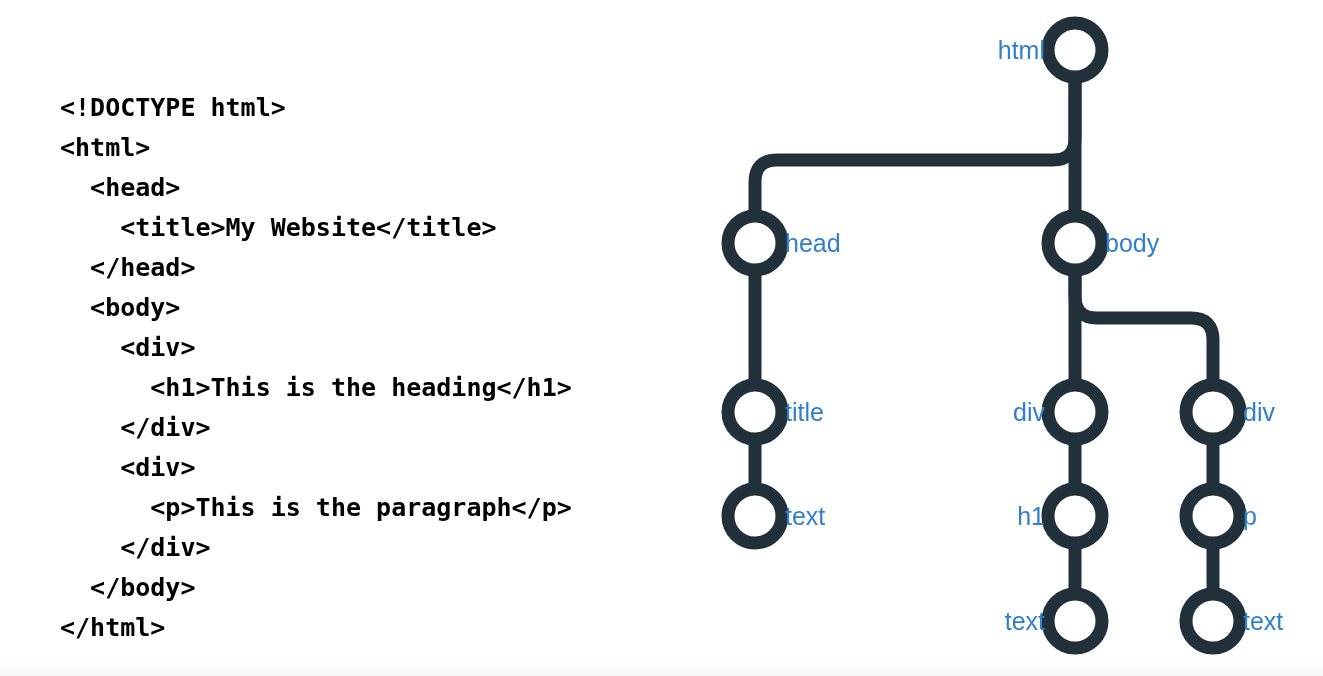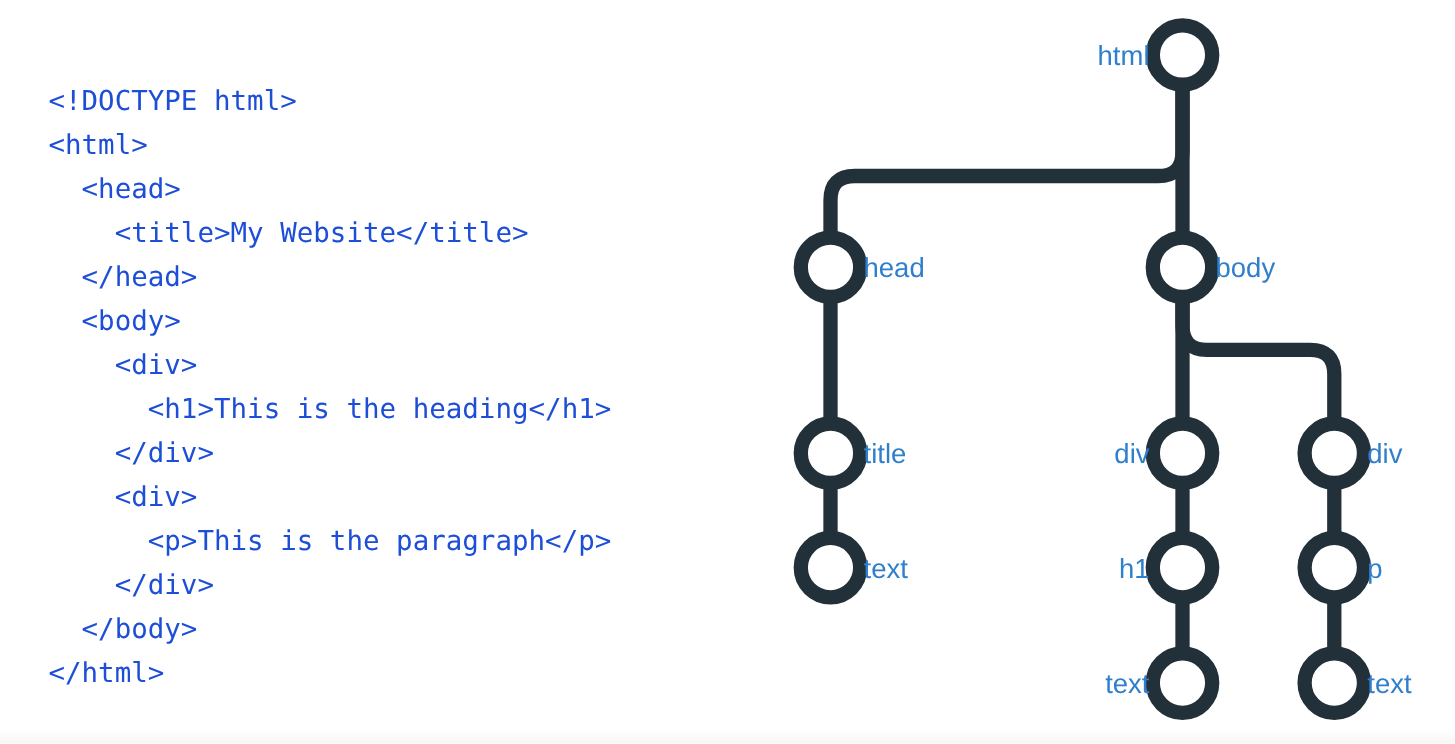--- a/index.html
+++ b/index.html
@@ -31,28 +31,28 @@
     background: linear-gradient(to bottom, #ffffff 0%, #fbfbfb 45%, #f6f6f6 100%);
     pointer-events: none;
   }
   #code-panel {
     position: absolute;
     left: 44px;
     top: 72px;
     width: 620px;
   }
   #code-block {
-    margin: 0;
+    margin: 16px;
     font-family: "DejaVu Sans Mono", "Liberation Mono", monospace;
     font-size: 25px;
     line-height: 40px;
-    color: #1d4ed8;
+    color: #000000;
     white-space: pre;
     letter-spacing: 0px;
-    font-weight: 400;
+    font-weight: 700;
   }
   #tree-panel {
     position: absolute;
     left: 660px;
     top: 0;
     width: 663px;
     height: 522px;
   }
   svg#tree-svg {
     display: block;

